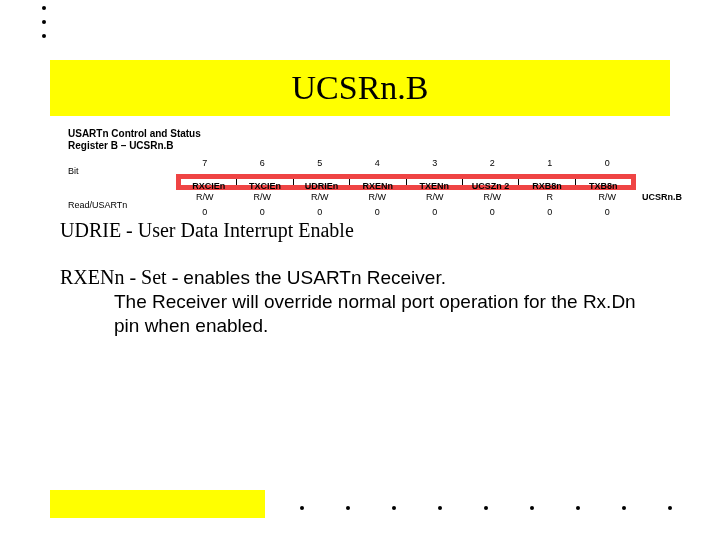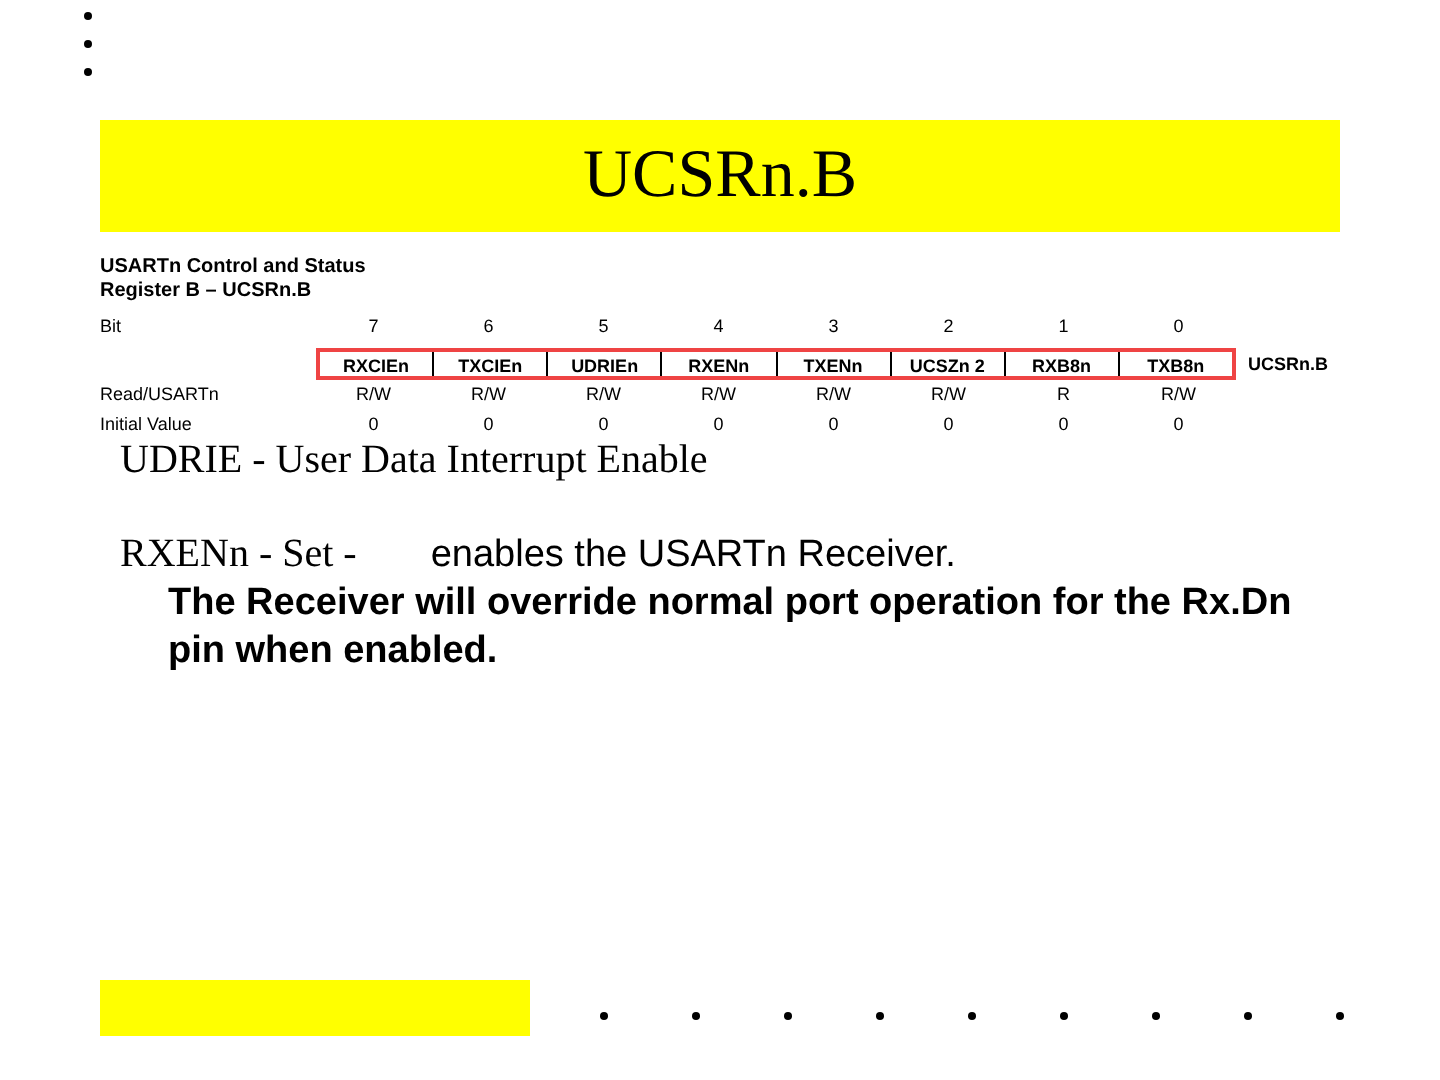--- a/index.html
+++ b/index.html
@@ -37,35 +37,35 @@
     justify-content: center;
   }
   .title-bar h1 {
     font-size: 34px;
     font-weight: 400;
     font-family: "Times New Roman", serif;
   }
   .reg-block {
     position: absolute;
     top: 128px;
-    left: 50px;
+    left: 68px;
     width: 620px;
     font-family: Arial, Helvetica, sans-serif;
     font-size: 9.5px;
     color: #000;
   }
   .reg-label {
     font-weight: 700;
     line-height: 1.2;
     font-size: 10px;
     margin-bottom: 4px;
   }
   .reg-table-wrap {
     display: flex;
-    align-items: flex-start;
+    align-items: center;
     gap: 0;
   }
   .row-labels {
     width: 108px;
     font-size: 9px;
   }
   .row-labels div { height: 15px; line-height: 15px; }
   .row-labels .spacer { height: 3px; }
   .bits {
     flex: 1;
@@ -75,21 +75,21 @@
     height: 15px;
     line-height: 15px;
   }
   .bit-row .cell {
     flex: 1;
     text-align: center;
     font-size: 9px;
   }
   .bit-names {
     display: flex;
-    border: 2px solid #ef4444;
+    border: 5px solid #ef4444;
     height: 16px;
   }
   .bit-names .cell {
     flex: 1;
     text-align: center;
     font-size: 9px;
     font-weight: 700;
     border-right: 1px solid #000;
     line-height: 15px;
   }
@@ -104,22 +104,22 @@
   .content {
     position: absolute;
     top: 218px;
     left: 60px;
     width: 600px;
     font-size: 20px;
     line-height: 1.25;
   }
   .content p { margin-bottom: 22px; }
   .content .last { margin-bottom: 0; }
-  .content .sans { font-family: Arial, Helvetica, sans-serif; font-size: 19px; margin-left: 32px; }
-  .content .indent { margin-left: 24px; font-weight: bold; }
+  .content .sans { font-family: Arial, Helvetica, sans-serif; font-size: 19px; }
+  .content .indent { margin-left: 54px; }
   .bottom-band {
     position: absolute;
     left: 50px;
     bottom: 22px;
     width: 215px;
     height: 28px;
     background: #ffff00;
   }
   .dots-br {
     position: absolute;
@@ -152,21 +152,20 @@
   <div class="reg-label">
     <span>USARTn Control and Status</span><br>
     <span>Register B – UCSRn.B</span>
   </div>
   <div class="reg-table-wrap">
     <div class="row-labels">
       <div>Bit</div>
       <div class="spacer"></div>
       <div style="height:16px"></div>
       <div>Read/USARTn</div>
-      <div>Initial Value</div>
     </div>
     <div class="bits">
       <div class="bit-row">
         <div class="cell">7</div>
         <div class="cell">6</div>
         <div class="cell">5</div>
         <div class="cell">4</div>
         <div class="cell">3</div>
         <div class="cell">2</div>
         <div class="cell">1</div>

